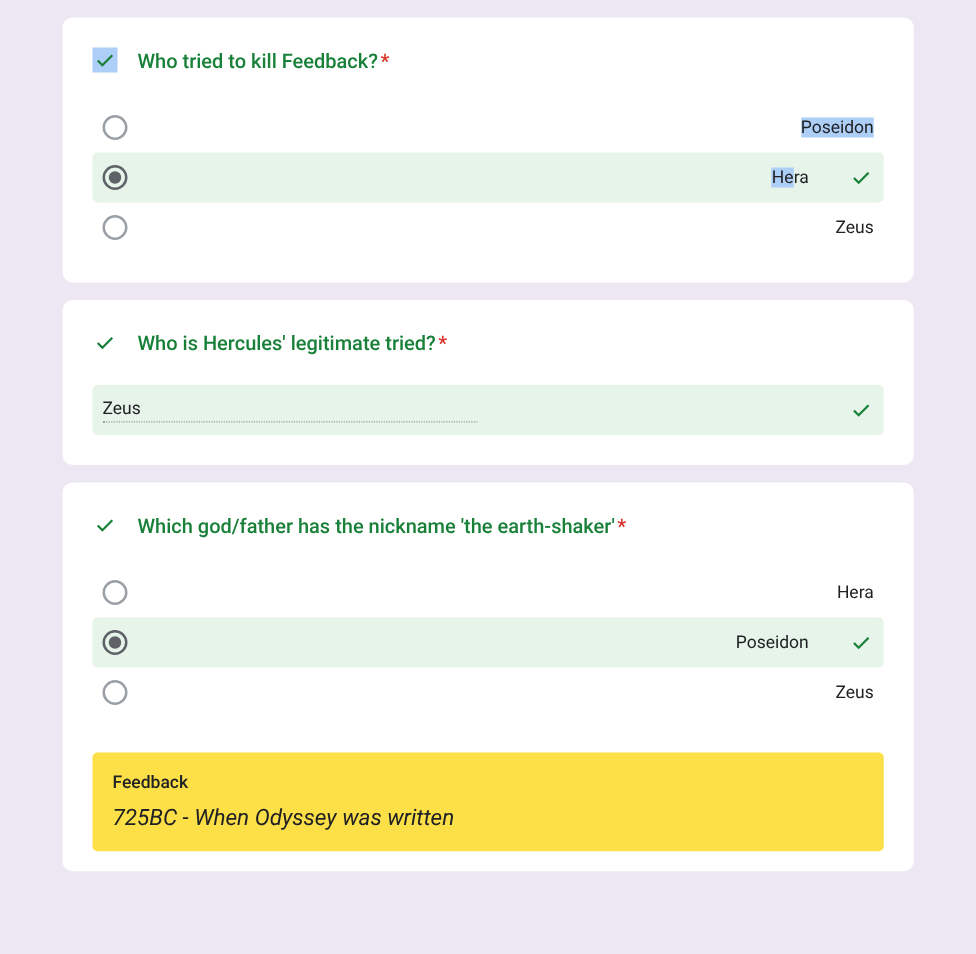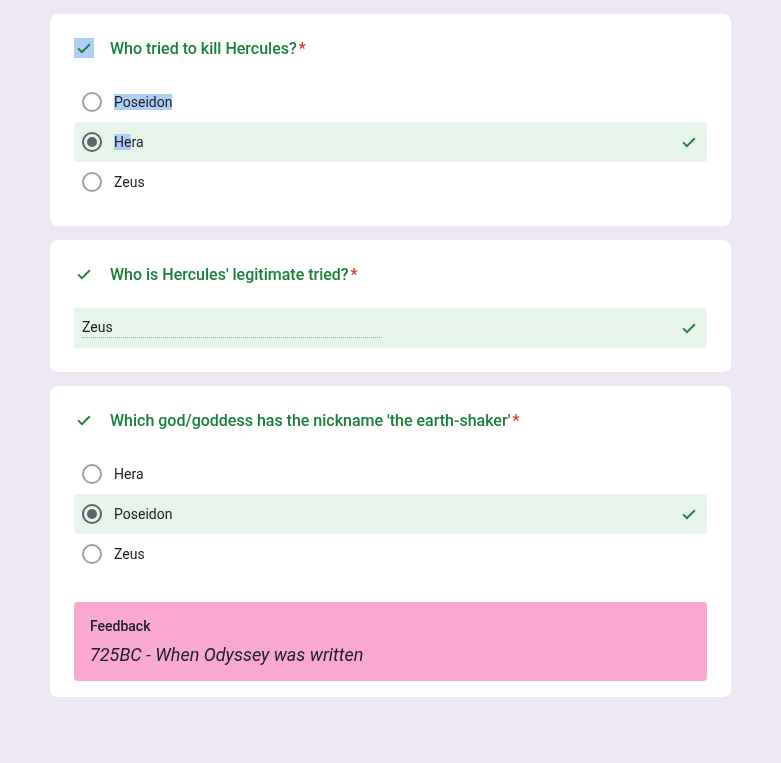--- a/index.html
+++ b/index.html
@@ -52,25 +52,26 @@
       display: flex;
       align-items: center;
       justify-content: center;
       flex-shrink: 0;
     }
     .check-plain svg { width: 20px; height: 20px; }
     .options { margin-top: 8px; }
     .option-row {
       display: flex;
       align-items: center;
-      gap: 12px;
+      gap: 32px;
       padding: 10px 8px;
       border-radius: 4px;
       position: relative;
       min-height: 40px;
+      text-align: right;
     }
     .option-row.correct {
       background: #e6f4ea;
     }
     .radio {
       width: 20px;
       height: 20px;
       border: 2px solid #9aa0a6;
       border-radius: 50%;
       flex-shrink: 0;
@@ -111,21 +112,21 @@
     }
     .text-answer .value {
       flex: 1;
       color: #202124;
       font-size: 14px;
       border-bottom: 1px dotted #9aa0a6;
       padding-bottom: 2px;
       max-width: 300px;
     }
     .feedback-box {
-      background: #f9a8d4;
+      background: #fde047;
       padding: 16px;
       margin-top: 28px;
       border-radius: 4px;
     }
     .feedback-title {
       font-weight: 500;
       font-size: 14px;
       color: #202124;
       margin-bottom: 10px;
     }
@@ -139,21 +140,21 @@
 <body>
 
 <div class="card">
   <div class="question-header">
     <span class="check-badge">
       <svg viewBox="0 0 24 24">
           <path fill="none" stroke="#188038" stroke-width="2.2" d="M5 12.5l4.5 4.5L19 7.5"></path>
         </svg>
     </span>
     <span class="question-text">
-      <span>Who tried to kill Hercules?</span><span class="required">*</span>
+      <span>Who tried to kill Feedback?</span><span class="required">*</span>
     </span>
   </div>
   <div class="options">
     <div class="option-row">
       <span class="radio"></span>
       <span class="option-label"><span class="sel-highlight">Poseidon</span></span>
     </div>
     <div class="option-row correct">
       <span class="radio selected"></span>
       <span class="option-label"><span class="sel-highlight">He</span><span>ra</span></span>
@@ -192,21 +193,21 @@
 </div>
 
 <div class="card" style="padding-bottom:16px;">
   <div class="question-header">
     <span class="check-plain">
       <svg viewBox="0 0 24 24">
           <path fill="none" stroke="#188038" stroke-width="2.2" d="M5 12.5l4.5 4.5L19 7.5"></path>
         </svg>
     </span>
     <span class="question-text">
-      <span>Which god/goddess has the nickname 'the earth-shaker'</span><span class="required">*</span>
+      <span>Which god/father has the nickname 'the earth-shaker'</span><span class="required">*</span>
     </span>
   </div>
   <div class="options">
     <div class="option-row">
       <span class="radio"></span>
       <span class="option-label">Hera</span>
     </div>
     <div class="option-row correct">
       <span class="radio selected"></span>
       <span class="option-label">Poseidon</span>

